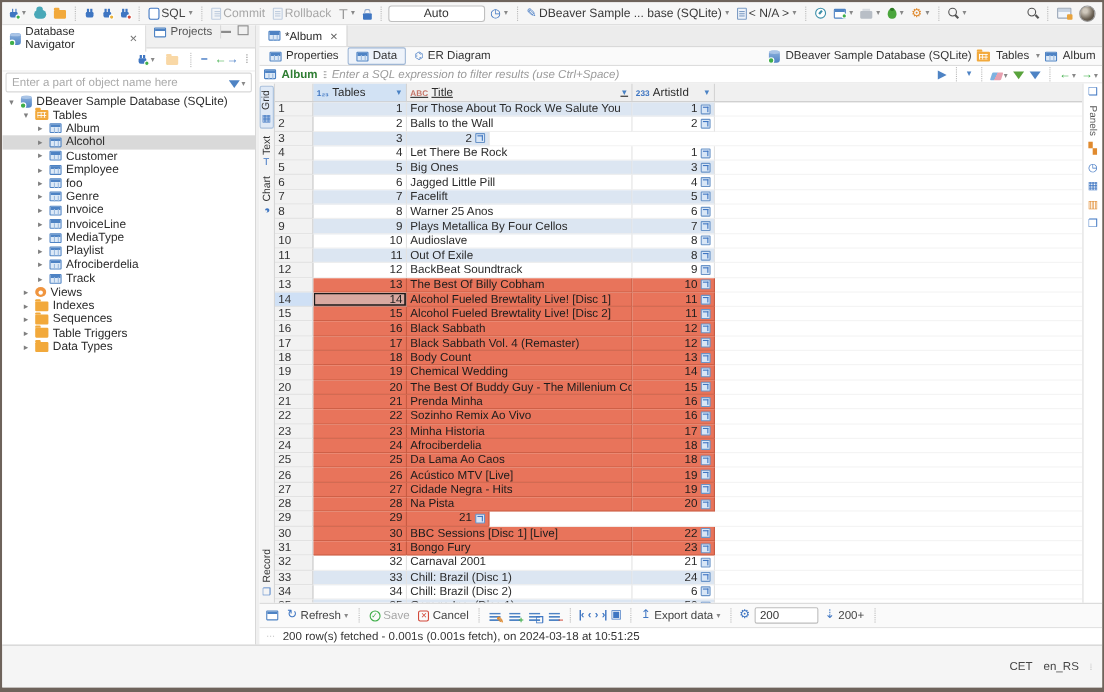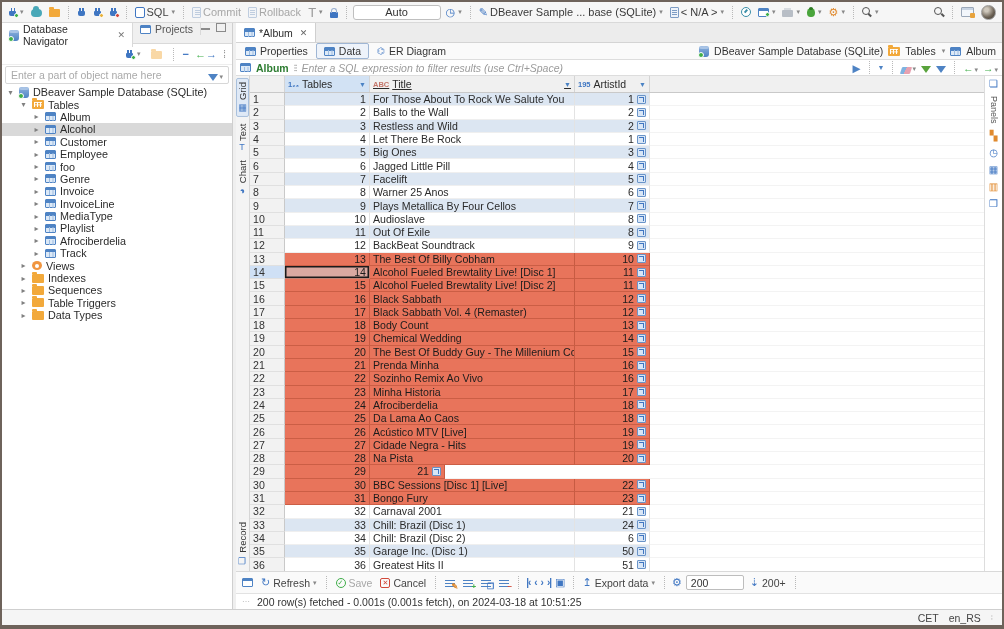--- a/index.html
+++ b/index.html
@@ -142,21 +142,21 @@
   .fetchbox{width:58px;height:15px;border:1px solid #bdbdbd;border-radius:2px;background:#fff;display:inline-flex;align-items:center;padding:0 4px;color:#333}
   .circ{width:10px;height:10px;border-radius:50%;border:1.5px solid #3fae49;color:#3fae49;font-size:7px;display:inline-flex;align-items:center;justify-content:center}
   .sqr{width:10px;height:10px;border-radius:2px;border:1.5px solid #d2493a;color:#d2493a;font-size:7px;display:inline-flex;align-items:center;justify-content:center}
   .rows-ic{display:inline-block;width:10px;height:8px;background:linear-gradient(#4e83c4 1.5px,transparent 1.5px);background-size:10px 3px;position:relative;margin-top:2px}
   .rows-ic .b{position:absolute;right:-3px;bottom:-3px;font-size:8px;font-weight:bold;line-height:1}
   .navg{color:#3f76c2;font-weight:bold;font-size:10px;letter-spacing:-1px}
   .statusline{height:16px;border-top:1px solid #e2e2e2;display:flex;align-items:center;gap:6px;padding:0 6px;font-size:10.5px;color:#333;flex:none;background:#fff}
   .grip{color:#bbb;letter-spacing:1px;font-size:8px}
 
   
-  .winstatus{height:16px;border-top:1px solid #cfcfcf;background:#f5f5f5;display:flex;align-items:center;justify-content:flex-end;gap:10px;padding:0 8px;font-size:10.5px;color:#444;flex:none}
+  .winstatus{height:39px;border-top:1px solid #cfcfcf;background:#f5f5f5;display:flex;align-items:center;justify-content:flex-end;gap:10px;padding:0 8px;font-size:10.5px;color:#444;flex:none}
 </style>
 </head>
 <body>
 
 <div id="frame">
 
   <div class="topbar">
     <span class="tbtn">
         <span class="mi mi-plug">
           <i class="bdg bdg-green"></i>
@@ -475,21 +475,21 @@
                 <span class="typ blue">1₂₃</span>
                 <span>Tables</span>
                 <span class="fdd">▼</span>
               </div>
               <div class="gh" style="width: 205px; text-decoration: underline;">
                 <span class="typ " style="color: rgb(196, 118, 106);">ABC</span>
                 <span>Title</span>
                 <span class="fdd">▼</span>
               </div>
               <div class="gh" style="width: 75px;">
-                <span class="typ blue">195</span>
+                <span class="typ blue">233</span>
                 <span>ArtistId</span>
                 <span class="fdd">▼</span>
               </div>
               <div class="gh fill"></div>
             </div>
           <div class="gbody">
               <div class="row stripe">
                 <div class="cell c-num">1</div>
                 <div class="cell c-id">1</div>
                 <div class="cell c-title">For Those About To Rock We Salute You</div>
@@ -505,21 +505,20 @@
                 <div class="cell c-title">Balls to the Wall</div>
                 <div class="cell c-artist">
                   <span>2</span>
                   <span class="lnk"></span>
                 </div>
                 <div class="cell c-fill"></div>
               </div>
               <div class="row stripe">
                 <div class="cell c-num">3</div>
                 <div class="cell c-id">3</div>
-                <div class="cell c-title">Restless and Wild</div>
                 <div class="cell c-artist">
                   <span>2</span>
                   <span class="lnk"></span>
                 </div>
                 <div class="cell c-fill"></div>
               </div>
               <div class="row">
                 <div class="cell c-num">4</div>
                 <div class="cell c-id">4</div>
                 <div class="cell c-title">Let There Be Rock</div>

